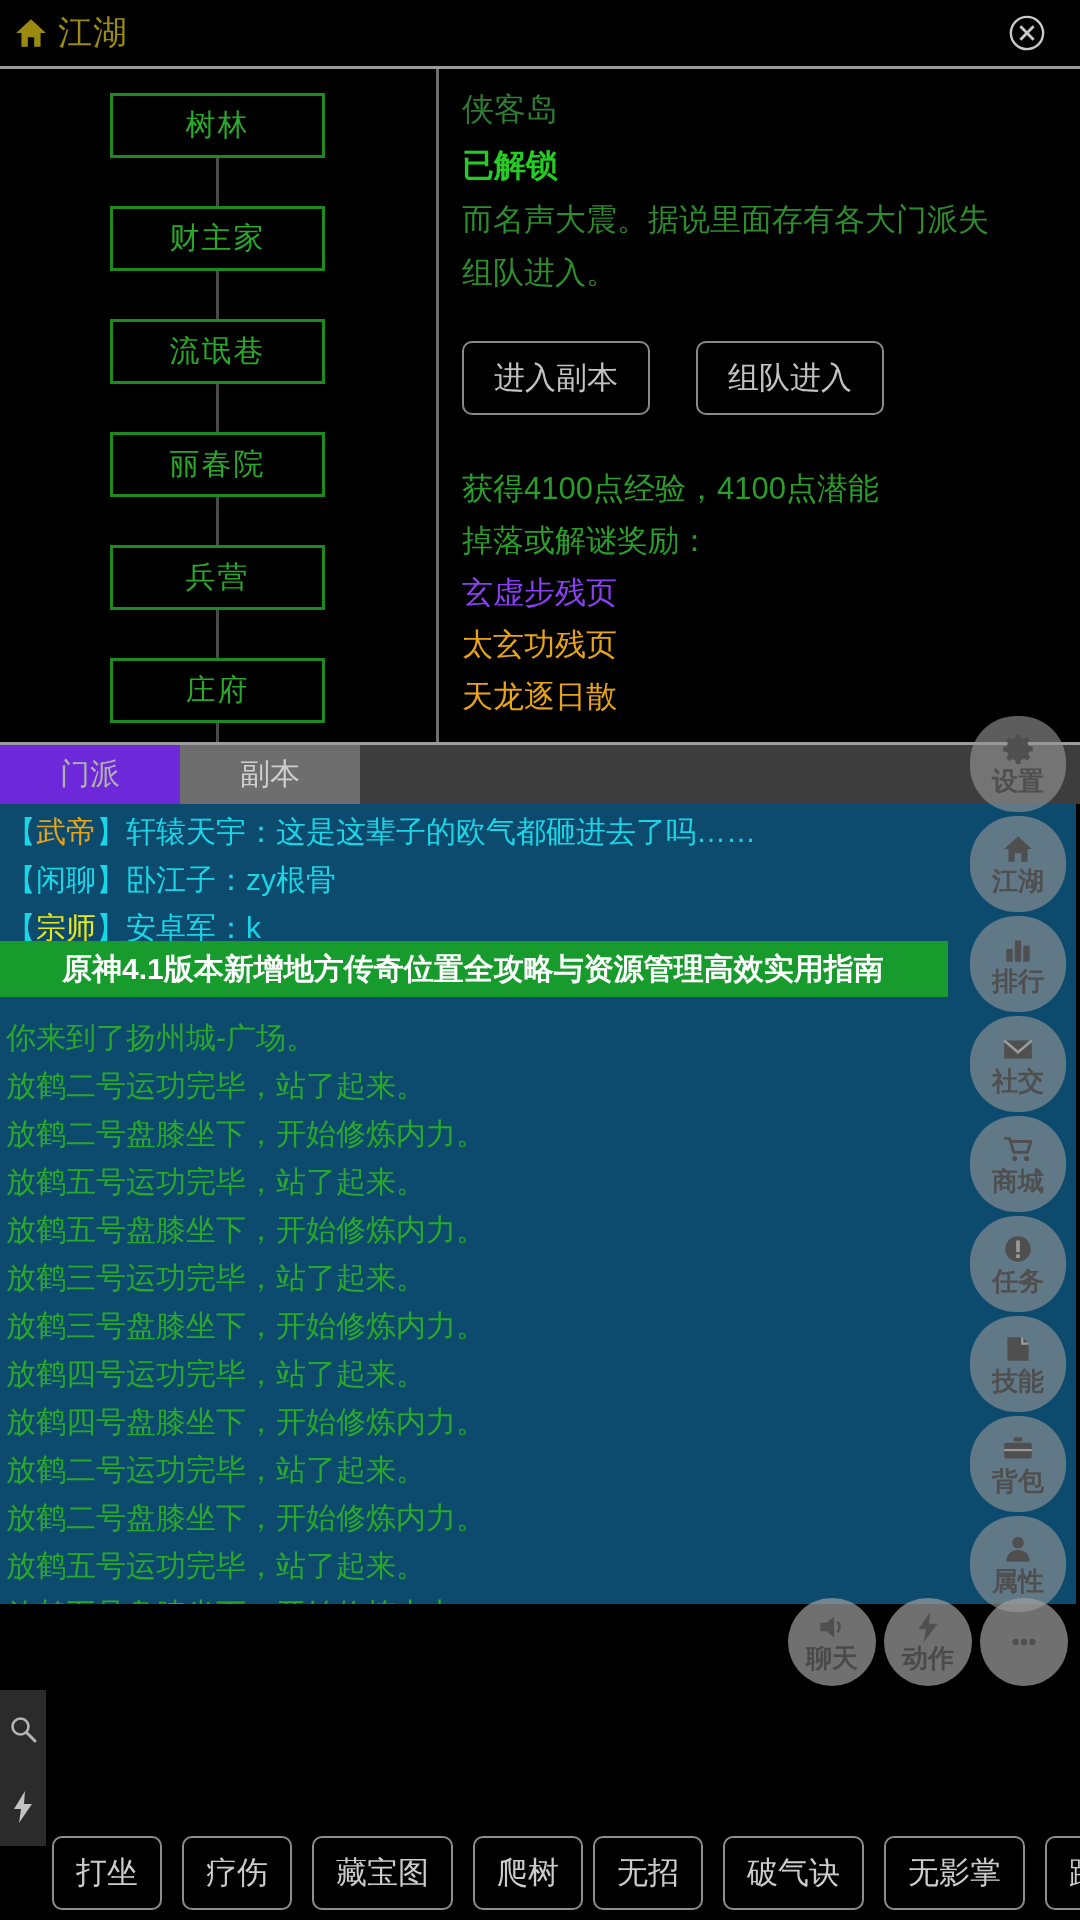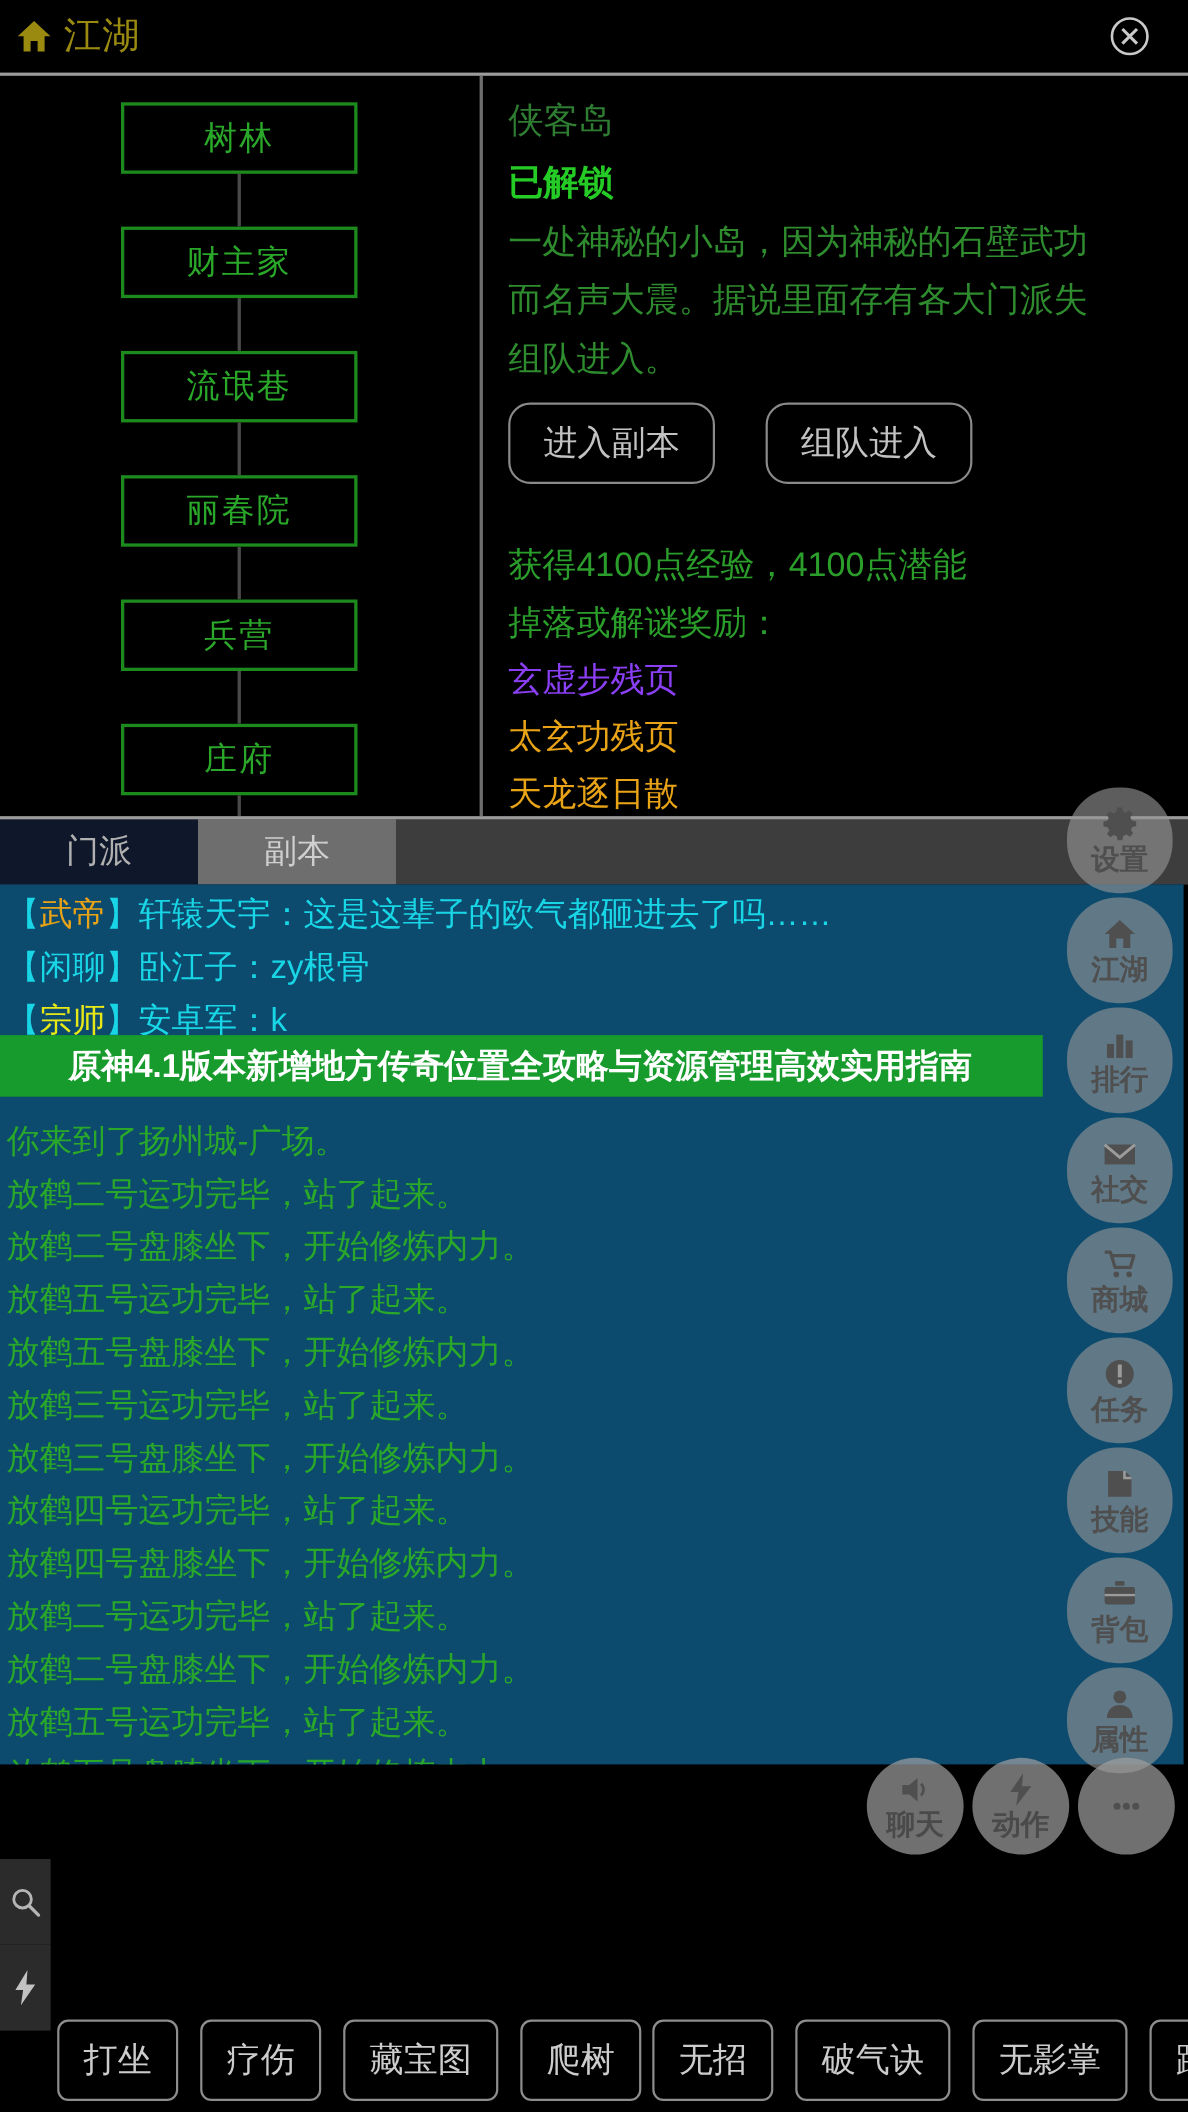--- a/index.html
+++ b/index.html
@@ -59,36 +59,36 @@
   
   .panel-right {
     position: absolute; left: 454px; top: 0; width: 638px; height: 673px;
     padding: 12px 16px 0 8px; overflow: hidden;
   }
   .dtl-title { color: #2e7d32; font-size: 32px; line-height: 56px; }
   .dtl-status { color: #25cc25; font-size: 32px; font-weight: bold; line-height: 56px; }
   .dtl-desc { color: #2e8b2e; font-size: 31px; line-height: 53px; }
   .dtl-btnrow { display: flex; gap: 46px; margin-top: 14px; }
   .dtl-btn {
-    border: 2px solid #8a8a8a; border-radius: 20px; background: #000;
-    color: #c2c2c2; font-size: 31px; padding: 14px 30px; white-space: nowrap;
+    border: 2px solid #8a8a8a; border-radius: 10px; background: #000;
+    color: #c2c2c2; font-size: 31px; padding: 14px 30px; white-space: nowrap; margin-top: 28px;
   }
   .dtl-gap { height: 48px; }
   .dtl-reward { color: #2a9d2a; font-size: 31px; line-height: 52px; }
   .dtl-item { font-size: 31px; line-height: 52px; }
 
   
   .tabbar {
     position: absolute; left: 0; top: 742px; width: 1080px; height: 62px;
     background: #3d3d3d; border-top: 3px solid #9b9b9b;
     display: flex; align-items: stretch;
   }
   .tab {
     width: 180px; display: flex; align-items: center; justify-content: center;
-    color: #b0b0b0; font-size: 30px; background: #0f172a;
+    color: #b0b0b0; font-size: 30px; background: #6d28d9;
   }
   .tab.active { background: #6e6e6e; color: #cfcfcf; }
   .tab-rest { flex: 1; background: #3d3d3d; }
 
   
   .logarea {
     position: absolute; left: 0; top: 804px; width: 1076px; height: 800px;
     background: #0c4a6e; padding: 4px 6px 0 6px; overflow: hidden;
   }
   .log-line {
@@ -202,21 +202,20 @@
           </div>
         </div>
     </div>
 
     <div class="panel-divider"></div>
 
     <div class="panel-right">
       <div class="dtl-title">侠客岛</div>
       <div class="dtl-status">已解锁</div>
       <div id="desc-lines">
-          <div class="dtl-desc">一处神秘的小岛，因为神秘的石壁武功</div>
           <div class="dtl-desc">而名声大震。据说里面存有各大门派失</div>
           <div class="dtl-desc">组队进入。</div>
         </div>
 
       <div class="dtl-btnrow">
         <div class="dtl-btn">进入副本</div>
         <div class="dtl-btn">组队进入</div>
       </div>
 
       <div class="dtl-gap"></div>

